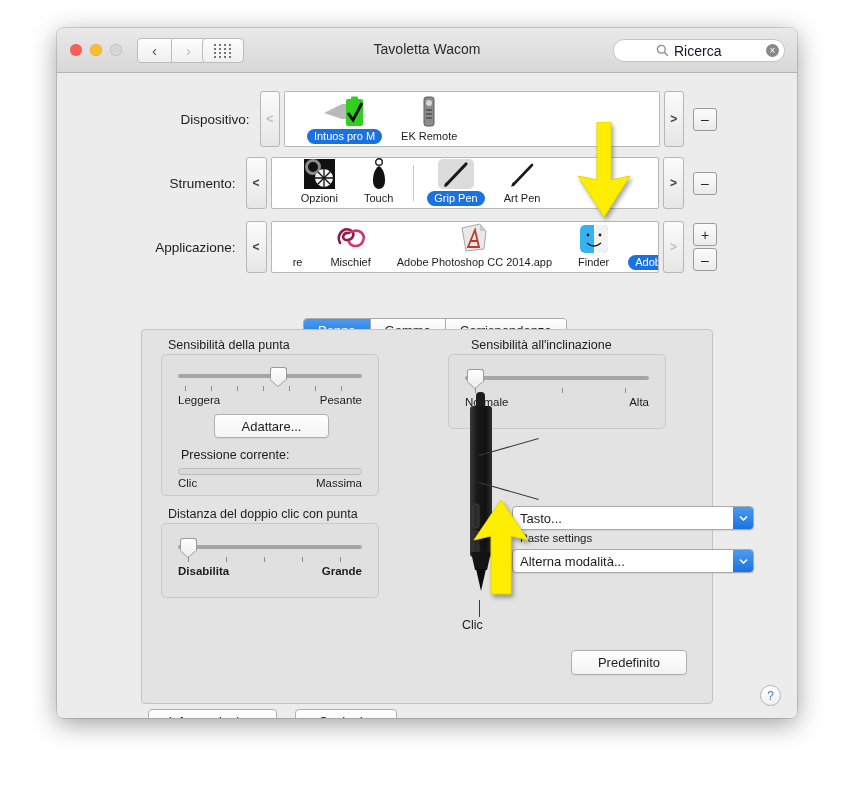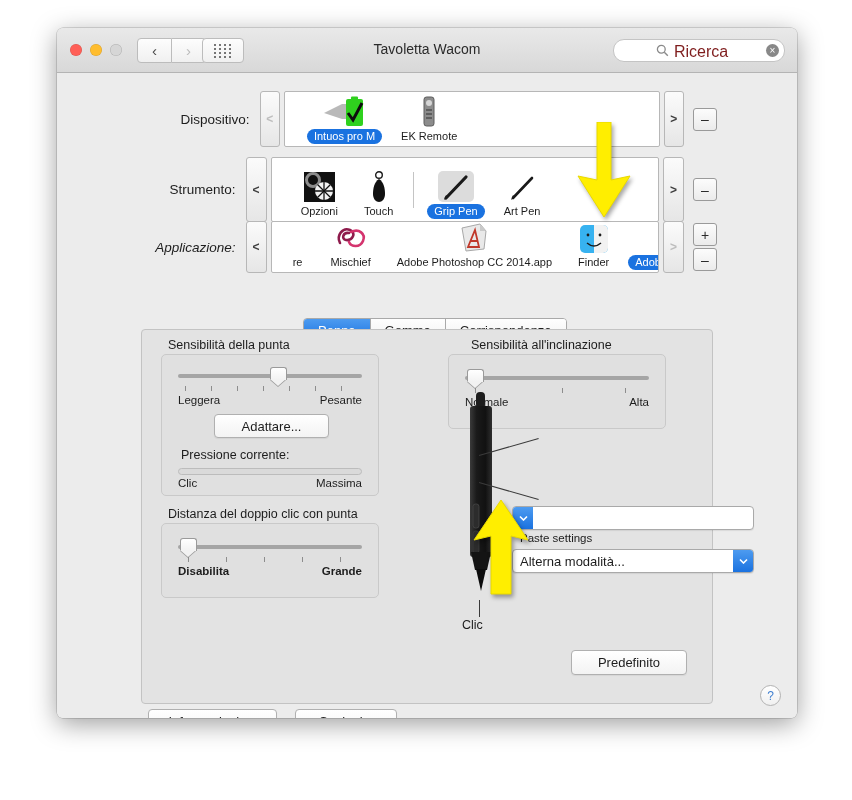--- a/index.html
+++ b/index.html
@@ -105,21 +105,21 @@
     border: 1px solid #c4c4c4;
     border-radius: 11px;
     display: flex;
     align-items: center;
   }
   #searchbox .mag {
     position: absolute; left: 42px; top: 4px;
   }
   #searchbox .ph {
     position: absolute; left: 60px; top: 3px;
-    font-size: 16px; color: #7f1d1d;
+    font-size: 14px; color: #0f172a;
   }
   #searchbox .clr {
     position: absolute; right: 5px; top: 4px;
     width: 13px; height: 13px; border-radius: 50%;
     background: #888;
     color: #fff; font-size: 10px; line-height: 13px; text-align: center;
     font-family: "Liberation Sans", sans-serif;
   }
 
   
@@ -467,21 +467,21 @@
             <span class="lbl">EK Remote</span>
           </div>
         </div>
       </div>
       <div class="arrowbtn" style="margin-left:4px;">&gt;</div>
       <div class="plusminus">
         <div class="pmbtn">–</div>
       </div>
     </div>
 
-    <div class="row" style="left:0; top:84px; width:660px; height:65px;">
+    <div class="row" style="left:0; top:84px; width:660px; height:52px;">
       <div class="rowlabel" style="width:188px; padding-right:10px;">Strumento:</div>
       <div class="arrowbtn">&lt;</div>
       <div class="listbox" style="width:394px; margin-left:4px;">
         <div class="items">
           <div class="item">
             <span class="ico">
               <svg width="31" height="30" viewBox="0 0 31 30">
                 <rect x="0" y="0" width="31" height="30" fill="#111"></rect>
                 <circle cx="9" cy="8" r="6.5" fill="none" stroke="#8c8c8c" stroke-width="3"></circle>
                 <circle cx="20" cy="19" r="9" fill="#f2f2f2"></circle>
@@ -525,21 +525,21 @@
           </div>
         </div>
       </div>
       <div class="arrowbtn" style="margin-left:4px;">&gt;</div>
       <div class="plusminus">
         <div class="pmbtn">–</div>
       </div>
     </div>
 
     <div class="row" style="left:0; top:148px; width:660px; height:52px;">
-      <div class="rowlabel" style="width:188px; padding-right:10px;font-style:italic;">Applicazione:</div>
+      <div class="rowlabel" style="width:188px; padding-right:10px;">Applicazione:</div>
       <div class="arrowbtn">&lt;</div>
       <div class="listbox" style="width:394px; margin-left:4px;">
         <div class="items" style="padding-left:0;">
           <div class="item" style="padding-left:2px; padding-right:2px;">
             <span class="ico"></span>
             <span class="lbl">re</span>
           </div>
           <div style="width:1px; height:34px; background:#c4c4c4; align-self:center; margin:0 5px 4px 1px;"></div>
           <div class="item">
             <span class="ico">
@@ -695,20 +695,21 @@
           <path d="M16 177 h10 l-5 22 z" fill="#0c0c0c"></path>
         </svg>
         <div style="position:absolute; left:19px; top:208px; width:1px; height:17px; background:#3a3a3a;"></div>
         <div class="statictext" style="left:2px; top:226px;">Clic</div>
       </div>
 
       <div class="leader" style="left:337px; top:125px; width:62px; transform:rotate(-16deg);"></div>
       <div class="leader" style="left:337px; top:152px; width:62px; transform:rotate(16deg);"></div>
 
       <div class="popup" style="left:370px; top:176px; width:240px;">
+        <span class="txt">Tasto...</span>
         <span class="arrowcell">
           <svg width="9" height="6" viewBox="0 0 9 6">
               <polyline points="1,1.5 4.5,5 8,1.5" fill="none" stroke="#ffffff" stroke-width="1.6"></polyline>
             </svg>
         </span>
       </div>
       <div class="statictext" style="left:378px; top:202px; font-size:11.5px;">Paste settings</div>
 
       <div class="popup" style="left:370px; top:219px; width:240px;">
         <span class="txt">Alterna modalità...</span>

